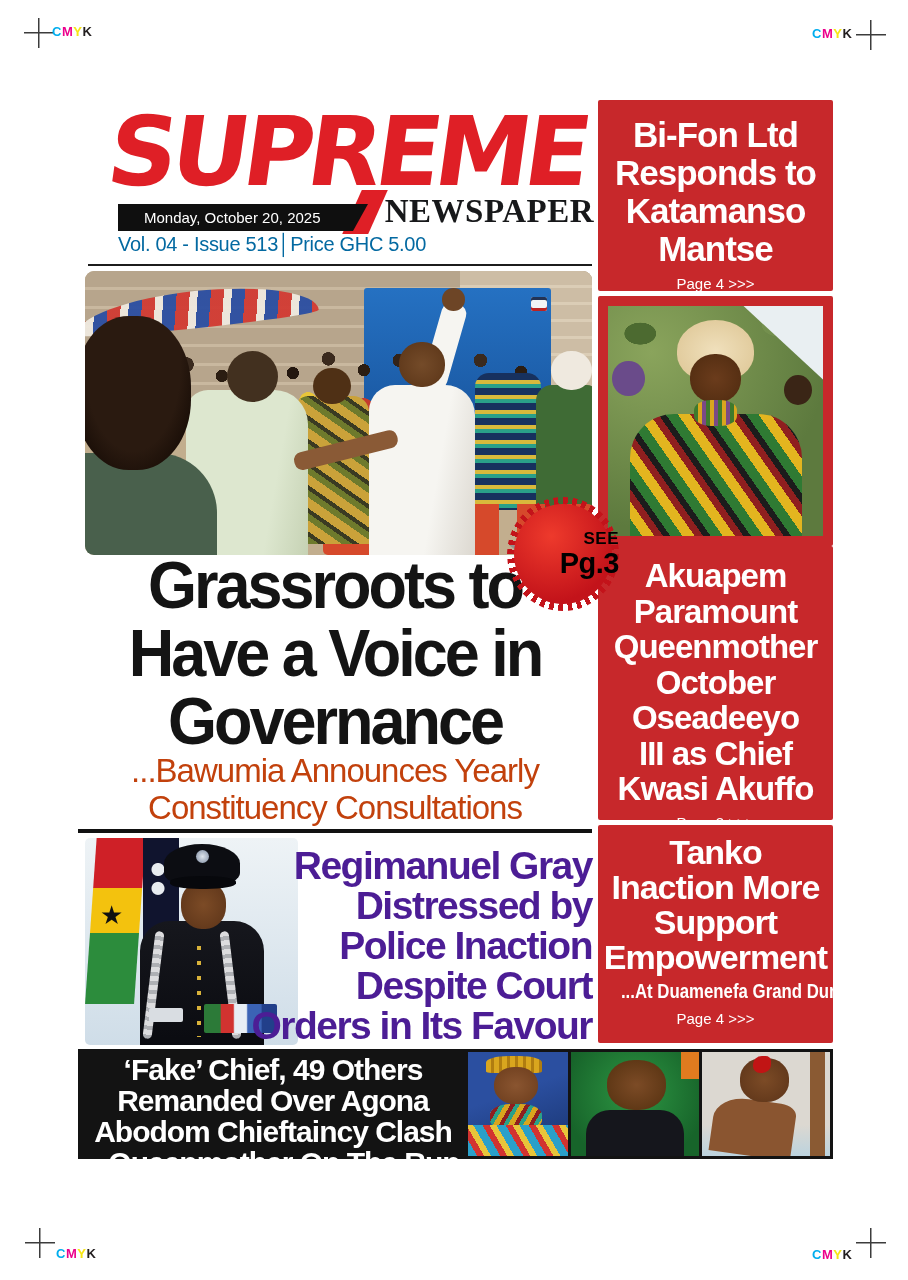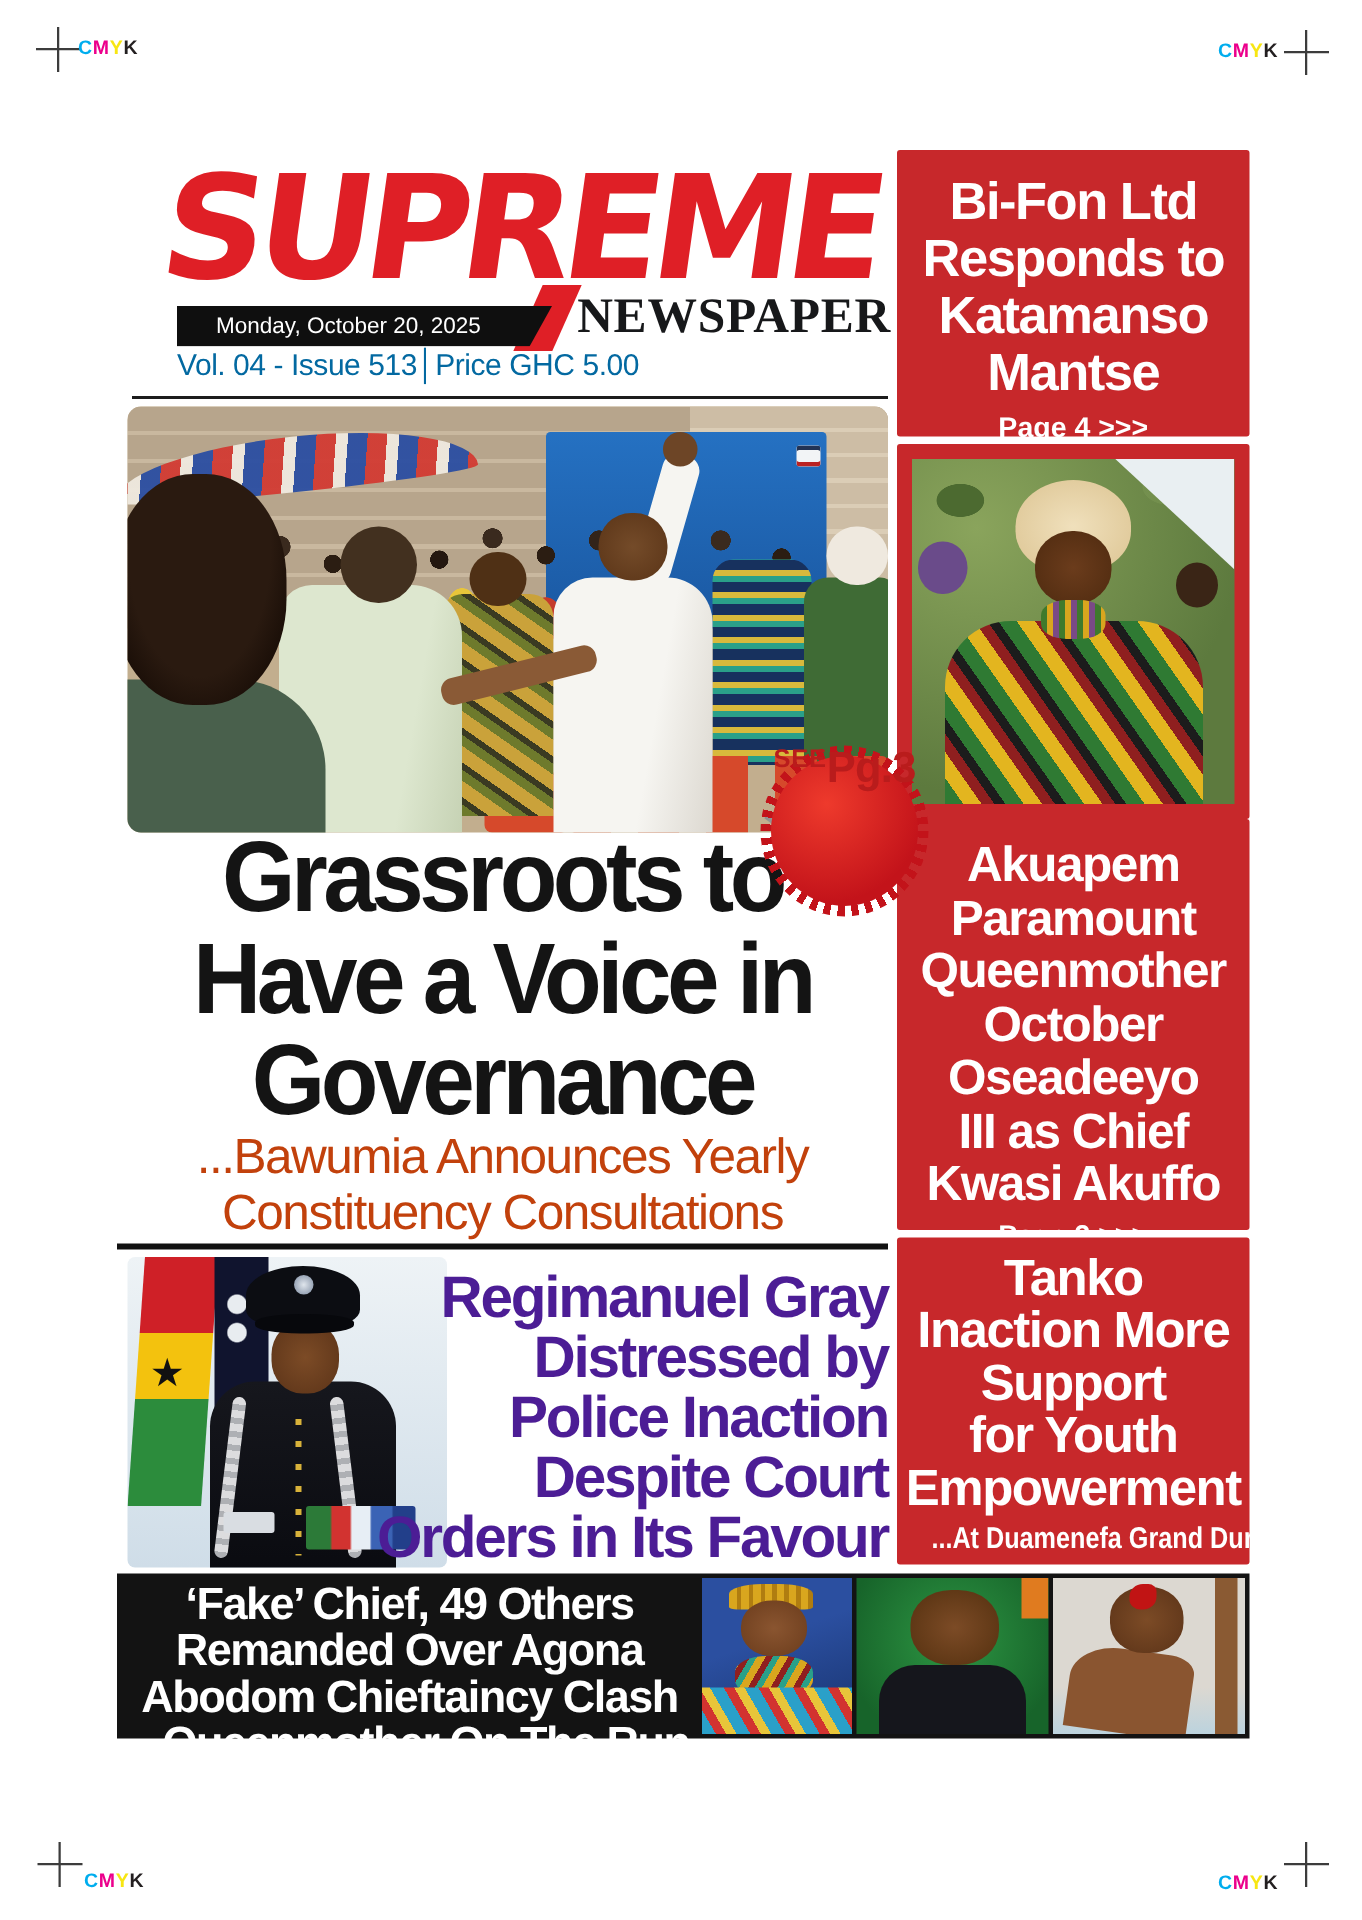--- a/index.html
+++ b/index.html
@@ -104,22 +104,22 @@
     background: #d6492b; border-radius: 5px; }
 
   
   .badge-curl { position: absolute; left: 504px; top: 562px; width: 64px; height: 3px;
     background: linear-gradient(90deg, #8e8e8e, #d6d6d6); transform: rotate(37deg); z-index: 5; }
   .see-badge { position: absolute; left: 507px; top: 497px; width: 112px; height: 114px; z-index: 6; }
   .badge-spikes { position: absolute; inset: 0; border-radius: 50%;
     background: repeating-conic-gradient(#c3131a 0 5deg, rgba(0,0,0,0) 5deg 10deg); }
   .badge-core { position: absolute; inset: 7px; border-radius: 50%;
     background: radial-gradient(circle at 38% 32%, #ee3a2c, #c3131a 72%); }
-  .badge-text { position: absolute; inset: 0; display: flex; flex-direction: row;
-    align-items: flex-start; justify-content: center; color: #b91c1c; text-align: center; }
+  .badge-text { position: absolute; inset: 0; display: flex; flex-direction: column;
+    align-items: flex-end; justify-content: center; color: #000000; text-align: center; }
   .badge-see { font-size: 17px; font-weight: bold; line-height: 18px; letter-spacing: 0.5px; }
   .badge-pg { font-size: 29px; font-weight: bold; line-height: 30px; letter-spacing: -0.5px; }
 
   
   .lead-headline { position: absolute; left: 78px; top: 551px; width: 514px; text-align: center;
     font-weight: bold; font-size: 63px; line-height: 64px; letter-spacing: -3px; color: #141414;
     transform: scaleY(1.06); transform-origin: top; z-index: 2; }
   .lead-headline span { display: block; white-space: nowrap; }
   .lead-subhead { position: absolute; left: 78px; top: 752px; width: 514px; text-align: center;
     font-size: 33px; line-height: 37px; letter-spacing: -1px; color: #c2410c; }
@@ -206,21 +206,21 @@
   .sb-headline { font-weight: bold; letter-spacing: -1px; }
   .sb-headline span { display: block; white-space: nowrap; }
   .sb-box-1 { top: 100px; height: 191px; padding-top: 16px; }
   .sb-box-1 .sb-headline { font-size: 35px; line-height: 38px; }
   .sb-box-2 { top: 546px; height: 274px; padding-top: 12px; }
   .sb-box-2 .sb-headline { font-size: 33px; line-height: 35.5px; }
   .sb-box-3 { top: 825px; height: 218px; padding-top: 10px; }
   .sb-box-3 .sb-headline { font-size: 34px; line-height: 35px; }
   .sb-kicker { display: inline-block; font-weight: bold; font-size: 20px; margin-top: 5px;
     white-space: nowrap; transform: scaleX(0.84); }
-  .sb-pageref { font-weight: bold; font-size: 19px; margin-top: 7px; }
+  .sb-pageref { font-weight: normal; font-size: 15px; margin-top: 7px; }
   .sb-photo-frame { position: absolute; left: 598px; top: 296px; width: 235px; height: 250px;
     background: #c7282b; padding: 10px; border-radius: 2px; }
   .sb-photo { position: relative; width: 100%; height: 100%; overflow: hidden;
     background: radial-gradient(circle at 20% 20%, #8aa45c, #5d7a3e 70%); }
   .qm-leaves { position: absolute; inset: 0;
     background-image:
       radial-gradient(26px 18px at 15% 12%, #4c6a30 60%, rgba(0,0,0,0) 62%),
       radial-gradient(30px 20px at 80% 8%, #79955296 60%, rgba(0,0,0,0) 62%),
       radial-gradient(24px 16px at 55% 18%, #42602a 60%, rgba(0,0,0,0) 62%); }
   .qm-tent { position: absolute; right: 0; top: 0; width: 42%; height: 32%;
@@ -375,21 +375,20 @@
       <span>Kwasi Akuffo</span>
     </div>
     <div class="sb-pageref">Page 3 &gt;&gt;&gt;</div>
   </div>
 
   <div class="sb-box sb-box-3">
     <div class="sb-headline">
       <span>Tanko</span>
       <span>Inaction More</span>
       <span>Support</span>
-      <span>for Youth</span>
       <span>Empowerment</span>
     </div>
     <div class="sb-kicker">...At Duamenefa Grand Durbar</div>
     <div class="sb-pageref">Page 4 &gt;&gt;&gt;</div>
   </div>
 
   <div class="bottom-strip">
     <div class="bs-text">
       <span>‘Fake’ Chief, 49 Others</span>
       <span>Remanded Over Agona</span>

